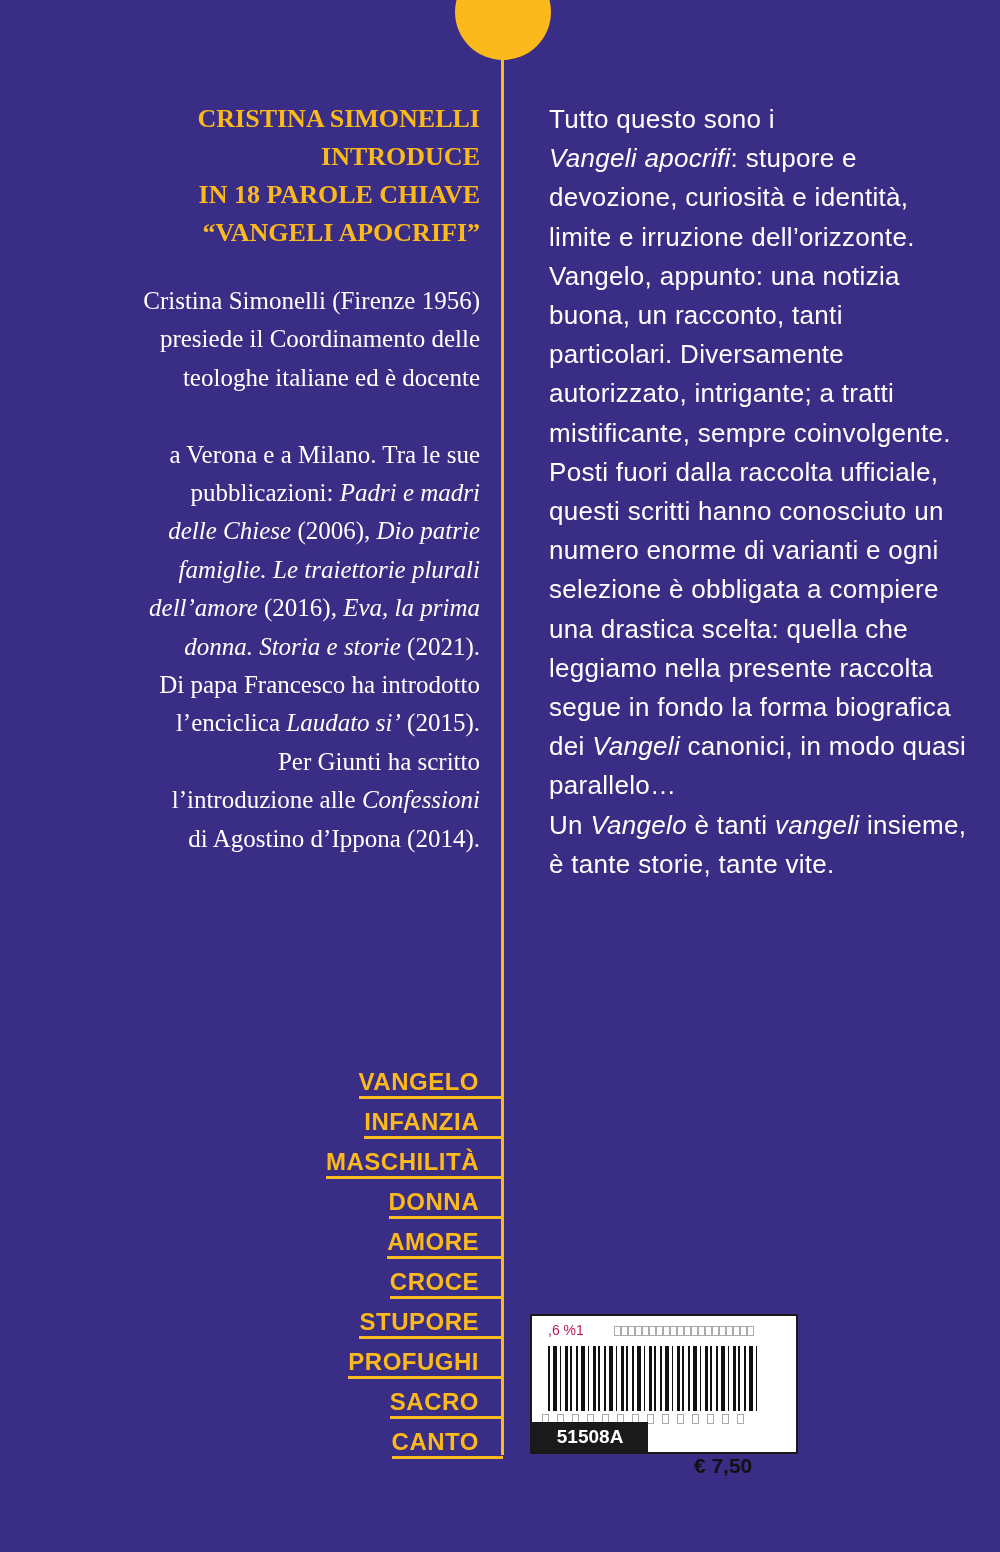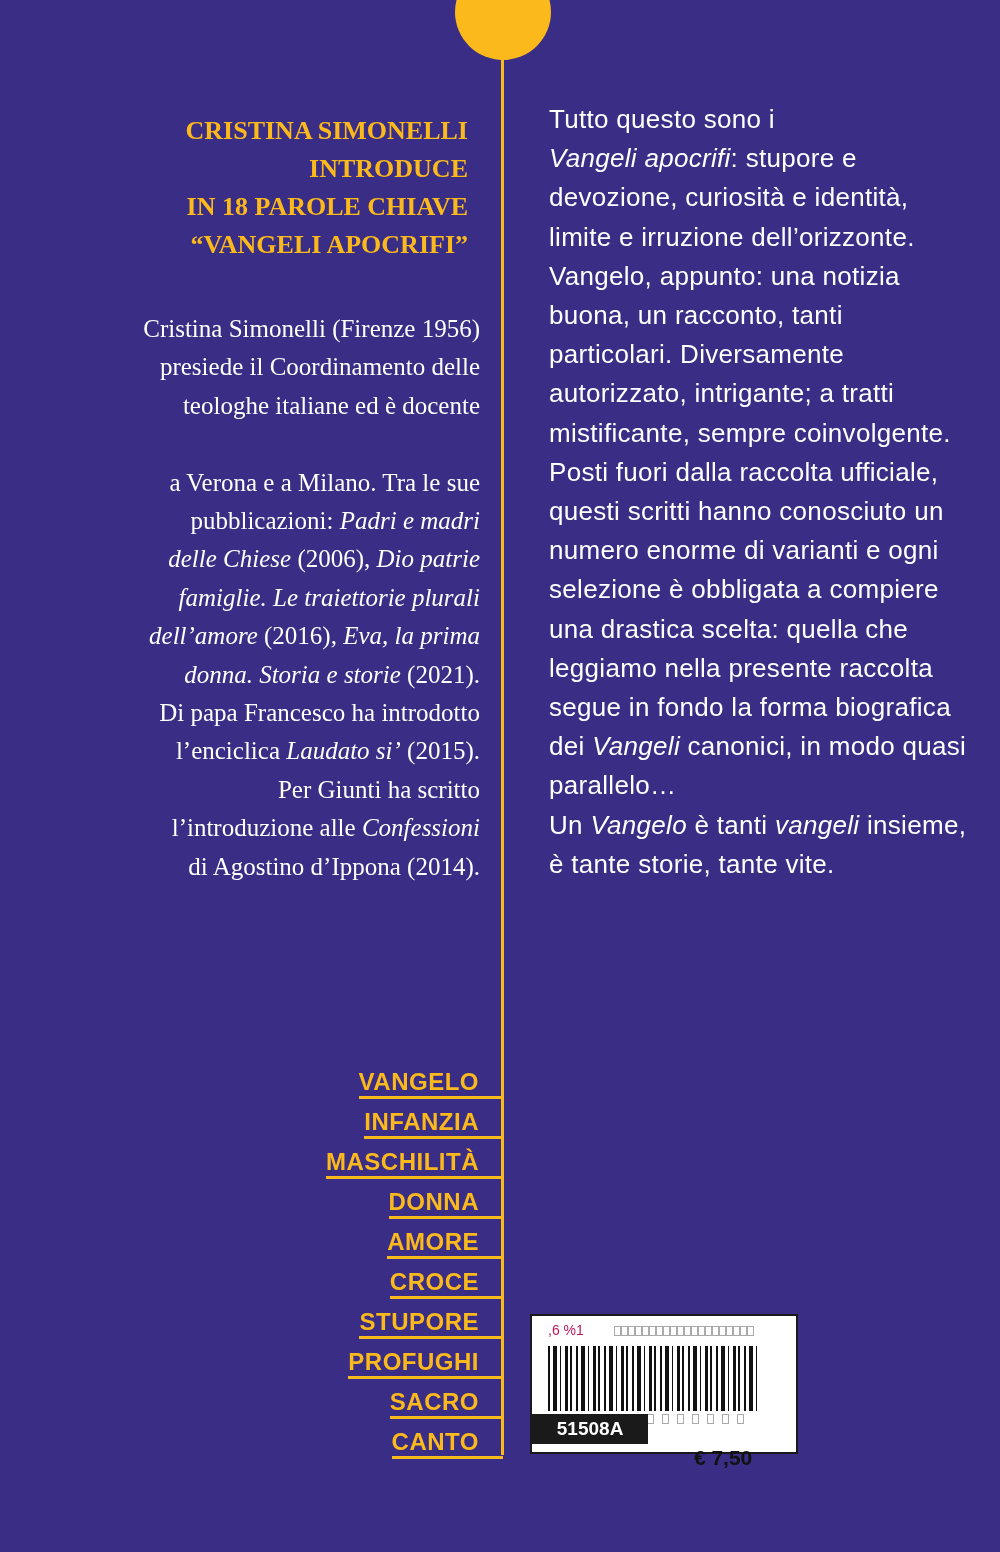--- a/index.html
+++ b/index.html
@@ -18,25 +18,25 @@
     width: 3px; height: 1400px; background: #fbb91c;
   }
   .left-col {
     position: absolute; left: 60px; width: 420px; top: 100px;
     text-align: right;
     font-family: "Liberation Serif", "DejaVu Serif", serif;
   }
   .headline {
     color: #fbb91c; font-weight: bold;
     font-size: 26px; line-height: 38px; letter-spacing: 0px;
-    margin: 12px;
+    margin: 0;
   }
   .bio {
     color: #ffffff; font-size: 25px; line-height: 38.4px;
-    margin-top: 46px;
+    margin-top: 30px;
   }
   .bio i { font-style: italic; }
   .right-col {
     position: absolute; left: 529px; top: 100px; width: 420px;
     font-family: "Liberation Sans", "DejaVu Sans", sans-serif;
     color: #ffffff; font-size: 26px; line-height: 39.2px;
     letter-spacing: 0.3px;
     margin-left: 20px;
   }
   .right-col p { margin: 0; }
@@ -75,21 +75,21 @@
     position: absolute; left: 16px; top: 30px; width: 210px; height: 65px;
     background: repeating-linear-gradient(90deg,
       #111 0 2px, #fff 2px 5px, #111 5px 9px, #fff 9px 12px,
       #111 12px 13px, #fff 13px 17px, #111 17px 20px, #fff 20px 22px,
       #111 22px 24px, #fff 24px 28px);
   }
   .digit-row {
     position: absolute; left: 10px; top: 98px; display: flex; gap: 8px;
   }
   .bottom-row {
-    position: absolute; left: 0; bottom: 8px; width: 100%; height: 30px; display: flex;
+    position: absolute; left: 0; bottom: 0; width: 100%; height: 30px; display: flex;
   }
   .code-cell {
     width: 44%; background: #1a1a1a; color: #fff;
     font-family: "Liberation Sans", "DejaVu Sans", sans-serif;
     font-weight: bold; font-size: 19px; display: flex; align-items: center; justify-content: center;
   }
   .price-cell {
     flex: 1; background: #fff; color: #111;
     font-family: "Liberation Sans", "DejaVu Sans", sans-serif;
     font-weight: bold; font-size: 21px; display: flex; align-items: center; justify-content: center;

